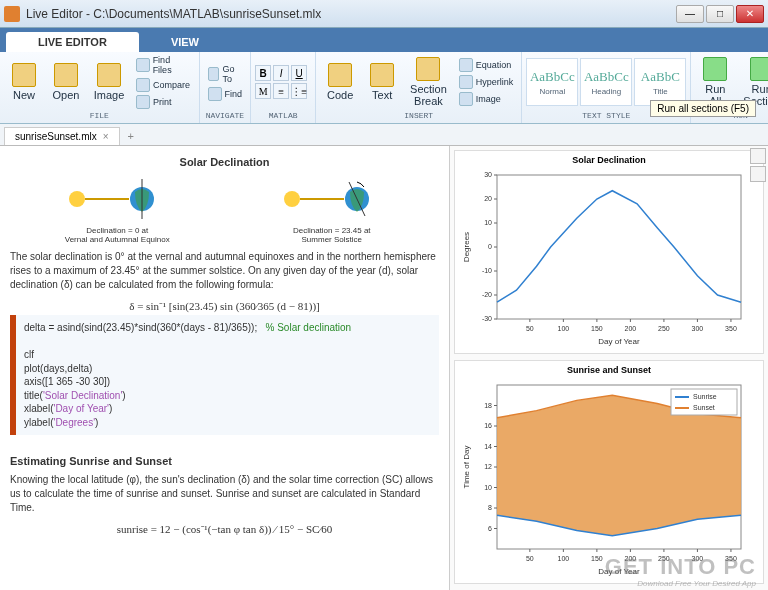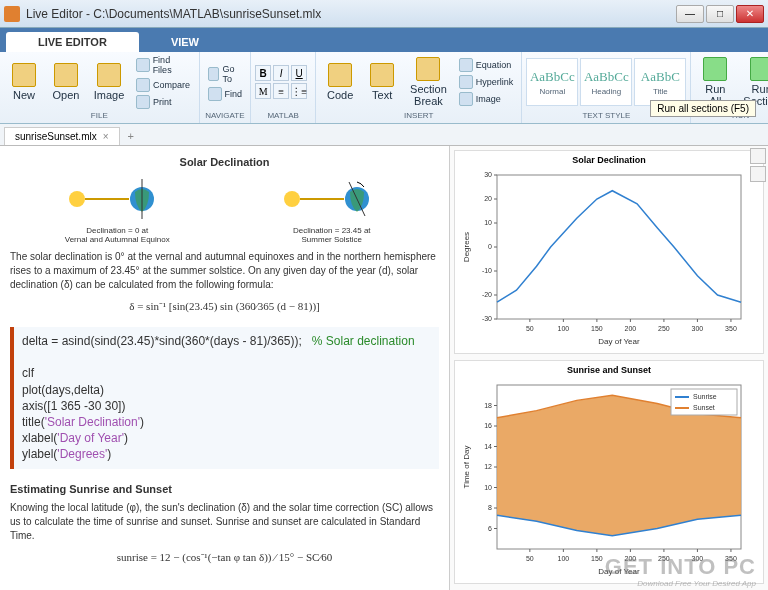--- a/index.html
+++ b/index.html
@@ -15,21 +15,21 @@
 
 
 .ribbon-tabs { height: 24px; background: #4a7ab0; display: flex; align-items: flex-end; padding-left: 6px; }
 .ribbon-tab { padding: 4px 32px; font-size: 11px; font-weight: bold; color: #fff; cursor: pointer; text-align: right; }
 .ribbon-tab.active { background: #fff; color: #333; border-radius: 3px 3px 0 0; }
 
 
 .ribbon { height: 72px; background: linear-gradient(#f8fbff,#e8f0f8); border-bottom: 1px solid #9bc; display: flex; }
 .rgroup { border-right: 1px solid #cde; padding: 2px 4px; display: flex; flex-direction: column; }
 .rgroup-body { flex: 1; display: flex; align-items: center; gap: 2px; }
-.rgroup-label { font-size: 8px; color: #567; text-align: center; padding: 1px 0; }
+.rgroup-label { font-size: 8px; color: #567; text-align: center; padding: 1px 0; font-family: Liberation Mono, monospace; }
 .rbtn-big { display: flex; flex-direction: column; align-items: center; justify-content: center; padding: 2px 6px; cursor: pointer; min-width: 40px; }
 .rbtn-big .ricon { width: 24px; height: 24px; background: #f0d080; border: 1px solid #c90; border-radius: 2px; margin-bottom: 2px; }
 .rbtn-big .rlabel { font-size: 11px; color: #234; text-align: center; line-height: 1.1; }
 .rbtn-big.green .ricon { background: #8d8; border-color: #4a4; }
 .rcol { display: flex; flex-direction: column; gap: 1px; }
 .rbtn-sm { display: flex; align-items: center; gap: 3px; padding: 1px 4px; cursor: pointer; font-size: 9px; color: #234; }
 .rbtn-sm .ricon-sm { width: 14px; height: 14px; background: #d0e0f0; border: 1px solid #9bc; border-radius: 2px; }
 .style-gallery { display: flex; gap: 2px; align-items: center; }
 .style-item { width: 52px; height: 48px; border: 1px solid #cde; background: #fff; display: flex; flex-direction: column; align-items: center; justify-content: center; cursor: pointer; }
 .style-item .sample { font-size: 13px; color: #5a9; font-family: Georgia, serif; }
@@ -51,24 +51,24 @@
 .editor-pane { width: 450px; overflow-y: auto; border-right: 1px solid #ccc; padding: 6px 10px; font-size: 10px; color: #333; }
 .output-pane { flex: 1; background: #fafafa; padding: 4px; position: relative; }
 
 
 .h-title { font-weight: bold; font-size: 11px; text-align: center; margin: 4px 0 6px; }
 .diagram-row { display: flex; justify-content: space-around; margin-bottom: 6px; }
 .diag { text-align: center; font-size: 8px; }
 .diag-svg { width: 120px; height: 50px; }
 .para { font-size: 10px; line-height: 1.4; margin: 6px 0; }
 .formula { text-align: center; font-family: Georgia, serif; font-size: 11px; margin: 1px 0; }
-.code-block { background: #f4f8fc; border-left: 4px solid #c2410c; padding: 6px 8px; margin: 14px 0; font-family: Consolas, monospace; font-size: 12px; white-space: pre; line-height: 1.35; }
+.code-block { background: #f4f8fc; border-left: 6px solid #c2410c; padding: 6px 8px; margin: 2px 0; font-family: Consolas, monospace; font-size: 10px; white-space: pre; line-height: 1.35; }
 .code-str { color: #a050b0; }
 .code-cmt { color: #2a8a2a; }
-.h2 { font-weight: bold; font-size: 11px; margin: 10px 0 4px; }
+.h2 { font-weight: bold; font-size: 11px; margin: 20px 0 4px; }
 
 
 .chart-box { background: #fff; border: 1px solid #ddd; margin-bottom: 6px; padding: 4px; }
 .chart-title { font-size: 9px; font-weight: bold; text-align: center; margin-bottom: 2px; }
 .output-icons { position: absolute; top: 2px; right: 2px; display: flex; flex-direction: column; gap: 2px; }
 .out-icon { width: 16px; height: 16px; border: 1px solid #bbb; background: #f4f4f4; cursor: pointer; }
 
 
 .watermark { position: absolute; right: 12px; bottom: 10px; font-size: 22px; font-weight: 800; color: rgba(130,130,130,.5); letter-spacing: 1px; pointer-events: none; }
 .watermark-sub { position: absolute; right: 12px; bottom: 2px; font-size: 8px; font-style: italic; color: rgba(120,120,120,.5); pointer-events: none; }

